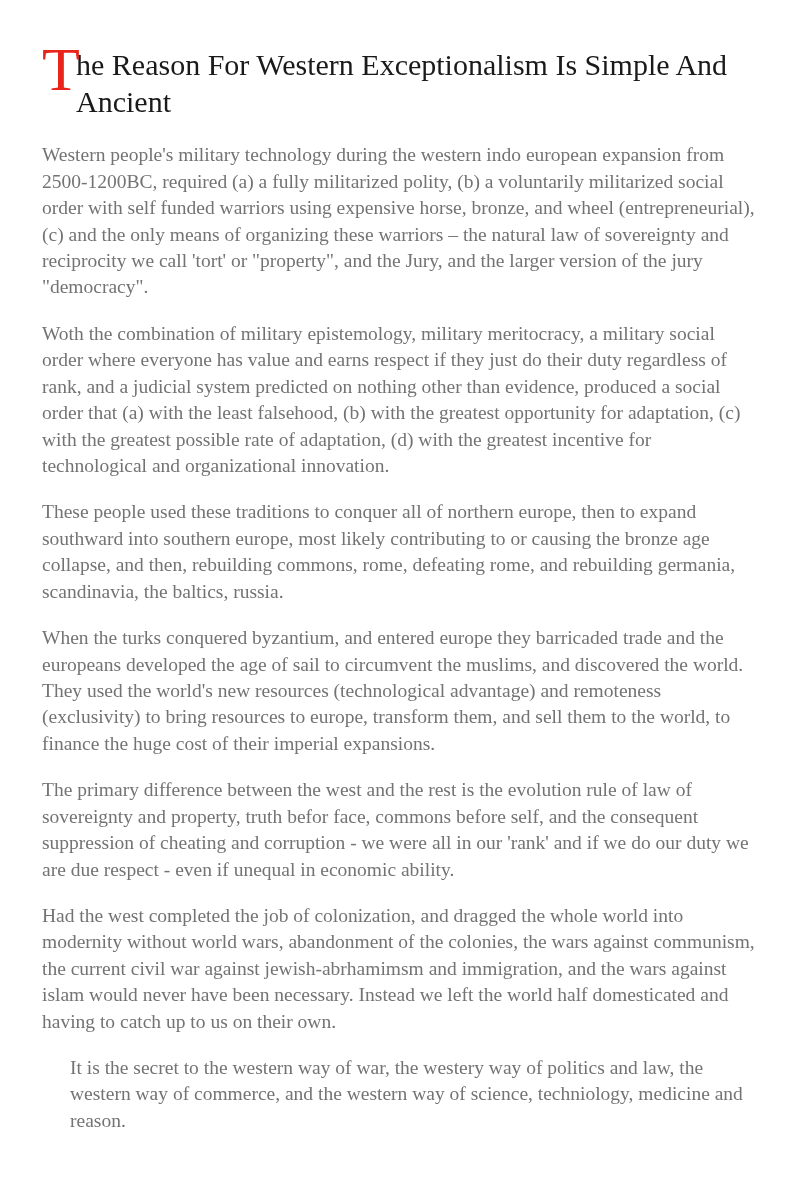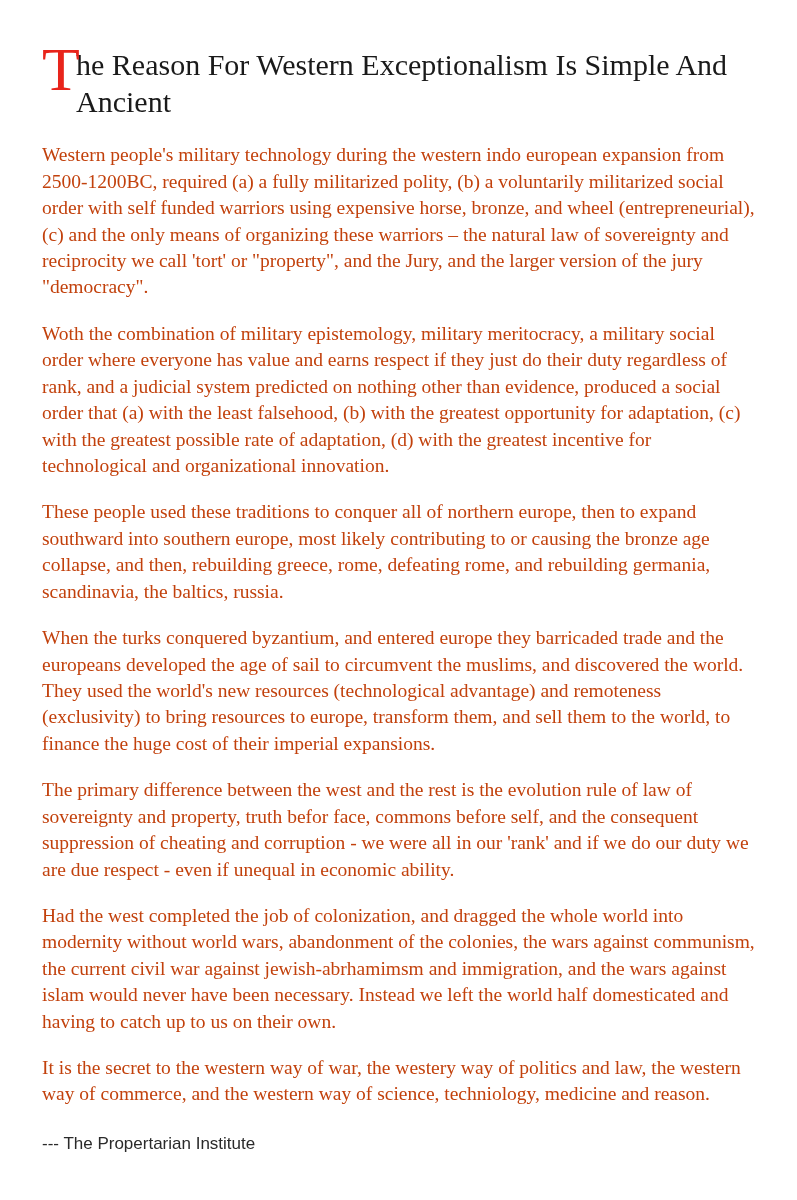--- a/index.html
+++ b/index.html
@@ -42,25 +42,26 @@
     font-size: 62px;
     line-height: 1;
     color: #e8241b;
     font-weight: 400;
   }
   .body-copy p {
     font-family: "Liberation Serif", serif;
     font-size: 19.5px;
     line-height: 1.355;
     margin: 0 0 20px 0;
-    color: #c2410c;
+    color: #737373;
     text-align: left;
   }
   .body-copy p:last-child {
     margin-bottom: 0;
+    margin-left: 28px;
   }
   .signature {
     font-family: "Liberation Sans", sans-serif;
     font-size: 17px;
     line-height: 1.4;
     color: #2a2a2a;
     margin-top: 24px;
   }
 </style>
 </head>
@@ -69,22 +70,21 @@
 <div class="page">
 
   <h1 class="doc-title">
     <span class="dropcap">T</span>
     <span>he Reason For Western Exceptionalism Is Simple And Ancient</span>
   </h1>
 
   <div class="body-copy">
     <p>Western people's military technology during the western indo european expansion from 2500-1200BC, required (a) a fully militarized polity, (b) a voluntarily militarized social order with self funded warriors using expensive horse, bronze, and wheel (entrepreneurial), (c) and the only means of organizing these warriors – the natural law of sovereignty and reciprocity we call 'tort' or "property", and the Jury, and the larger version of the jury "democracy".</p>
     <p>Woth the combination of military epistemology, military meritocracy, a military social order where everyone has value and earns respect if they just do their duty regardless of rank, and a judicial system predicted on nothing other than evidence, produced a social order that (a) with the least falsehood, (b) with the greatest opportunity for adaptation, (c) with the greatest possible rate of adaptation, (d) with the greatest incentive for technological and organizational innovation.</p>
-    <p>These people used these traditions to conquer all of northern europe, then to expand southward into southern europe, most likely contributing to or causing the bronze age collapse, and then, rebuilding greece, rome, defeating rome, and rebuilding germania, scandinavia, the baltics, russia.</p>
+    <p>These people used these traditions to conquer all of northern europe, then to expand southward into southern europe, most likely contributing to or causing the bronze age collapse, and then, rebuilding commons, rome, defeating rome, and rebuilding germania, scandinavia, the baltics, russia.</p>
     <p>When the turks conquered byzantium, and entered europe they barricaded trade and the europeans developed the age of sail to circumvent the muslims, and discovered the world. They used the world's new resources (technological advantage) and remoteness (exclusivity) to bring resources to europe, transform them, and sell them to the world, to finance the huge cost of their imperial expansions.</p>
     <p>The primary difference between the west and the rest is the evolution rule of law of sovereignty and property, truth befor face, commons before self, and the consequent suppression of cheating and corruption - we were all in our 'rank' and if we do our duty we are due respect - even if unequal in economic ability.</p>
     <p>Had the west completed the job of colonization, and dragged the whole world into modernity without world wars, abandonment of the colonies, the wars against communism, the current civil war against jewish-abrhamimsm and immigration, and the wars against islam would never have been necessary. Instead we left the world half domesticated and having to catch up to us on their own.</p>
     <p>It is the secret to the western way of war, the westery way of politics and law, the western way of commerce, and the western way of science, techniology, medicine and reason.</p>
   </div>
 
-  <div class="signature">--- The Propertarian Institute</div>
 
 </div>
 
 </body></html>

